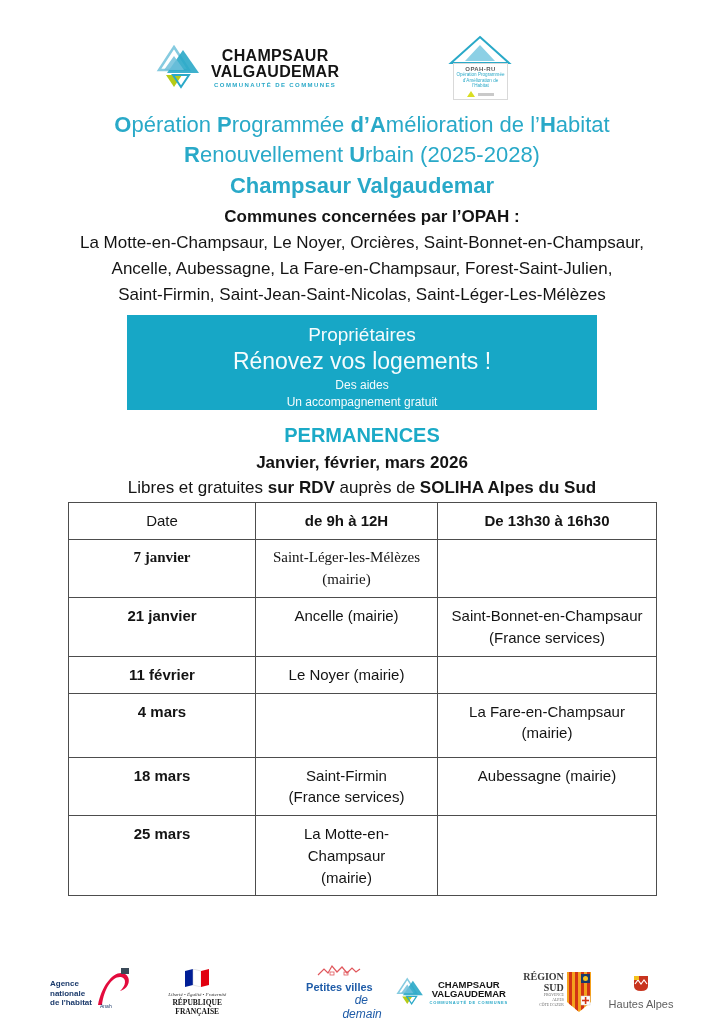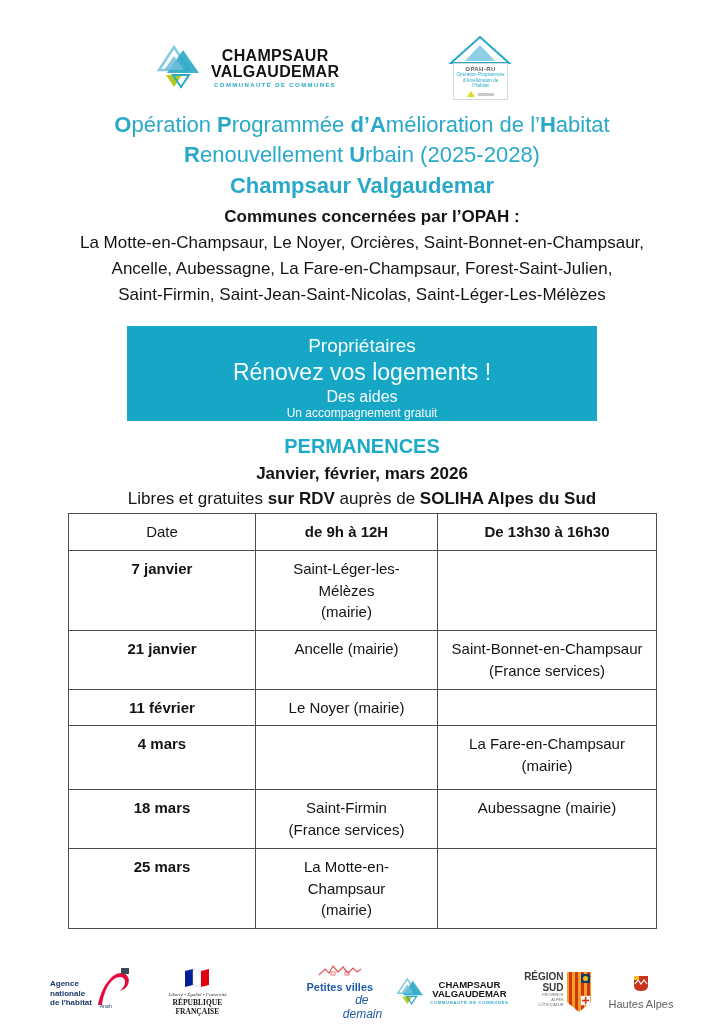--- a/index.html
+++ b/index.html
@@ -29,44 +29,44 @@
   .ob-dash { width:16px; height:3px; background:#c9c9c9; }
 
   
   .title-block { text-align:center; color:#29A9C8; font-size:22px; line-height:30px; margin-top:4px; }
   .seg-b { font-weight:700; }
   .title-l3 { font-weight:700; margin-top:1px; }
   .communes-label { text-align:center; font-size:17px; font-weight:700; color:#141414; margin-top:5px; line-height:22px;padding-left:20px; }
   .communes { text-align:center; font-size:17px; color:#141414; line-height:26px; margin-top:2px; }
 
   
-  .banner { width:470px; height:95px; margin:18px auto 0; background:#17A7C6;
+  .banner { width:470px; height:95px; margin:7px auto 0; background:#17A7C6;
             color:rgba(255,255,255,0.96); text-align:center; padding-top:7px; }
   .banner-l1 { font-size:19px; line-height:25px; }
   .banner-l2 { font-size:23px; line-height:28px; }
-  .banner-l3 { font-size:16px; line-height:17px; margin-top:2px; }
+  .banner-l3 { font-size:12px; line-height:17px; margin-top:2px; }
   .banner-l4 { font-size:12px; line-height:16px; }
 
   
   .perm-heading { text-align:center; color:#1BAAC7; font-weight:700; font-size:20px; margin-top:13px; line-height:24px; }
   .perm-period  { text-align:center; font-weight:700; font-size:17px; margin-top:5px; line-height:22px; color:#141414; }
   .perm-info    { text-align:center; font-size:17px; margin-top:2px; line-height:23px; color:#141414; }
 
   
   table.schedule { border-collapse:collapse; table-layout:fixed; width:588px; margin:3px 0 0 68px; }
   .schedule col.c1 { width:187px; } .schedule col.c2 { width:182px; } .schedule col.c3 { width:219px; }
   .schedule th, .schedule td {
     border:1px solid #4d4d4d; padding:7px 12px; font-size:15px; line-height:1.45;
     text-align:center; vertical-align:top; white-space:pre-line; color:#141414;
   }
   .schedule th { font-weight:700; height:35px; }
   .schedule th:first-child { font-weight:400; }
   .schedule td:first-child { font-weight:700; }
   .schedule tbody tr { height:35px; }
-  .schedule tbody tr:nth-child(1) { height:56px; }
+  .schedule tbody tr:nth-child(1) { height:56px;font-family:Liberation Serif, serif; }
   .schedule tbody tr:nth-child(2) { height:56px; }
   .schedule tbody tr:nth-child(4) { height:64px; }
   .schedule tbody tr:nth-child(7) { height:56px; }
   .schedule tbody tr:nth-child(8) { height:58px; }
 
   
   .partners { position:absolute; left:0; right:0; bottom:6px; height:52px;
               display:flex; align-items:center; justify-content:space-between; padding:0 48px; }
   .p-anah { position:relative; width:92px; height:50px; }
   .anah-ribbon { position:absolute; right:4px; top:0; }
@@ -79,21 +79,21 @@
 
   .p-pv { width:82px; text-align:center;margin-left:44px; }
   .pv-l1 { font-size:11px; font-weight:700; color:#1F5CA8; line-height:1.1; }
   .pv-l2 { font-size:12px; color:#1F5CA8; font-style:italic;padding-left:44px; }
 
   .p-cv { display:flex; align-items:center; gap:4px; }
   .cv-text { text-align:center; }
   .cv-line { font-size:9.5px; font-weight:700; line-height:1; color:#141414; }
   .cv-sub { font-size:4px; color:#2AA9C8; letter-spacing:0.8px; margin-top:1px; font-weight:700; }
 
-  .p-rs { display:flex; align-items:flex-start; gap:3px; }
+  .p-rs { display:flex; align-items:flex-start; gap:3px;font-family:Liberation Serif, serif; }
   .rs-text { text-align:right; }
   .rs-big { font-size:10px; font-weight:700; color:#3a3a3a; line-height:1.05; }
   .rs-small { font-size:3.8px; color:#6a6a6a; line-height:1.3; }
 
   .p-ha { text-align:center; width:70px; }
   .ha-name { font-size:11px; color:#5f5f5f; margin-top:2px; }
 </style>
 </head>
 <body>
 

